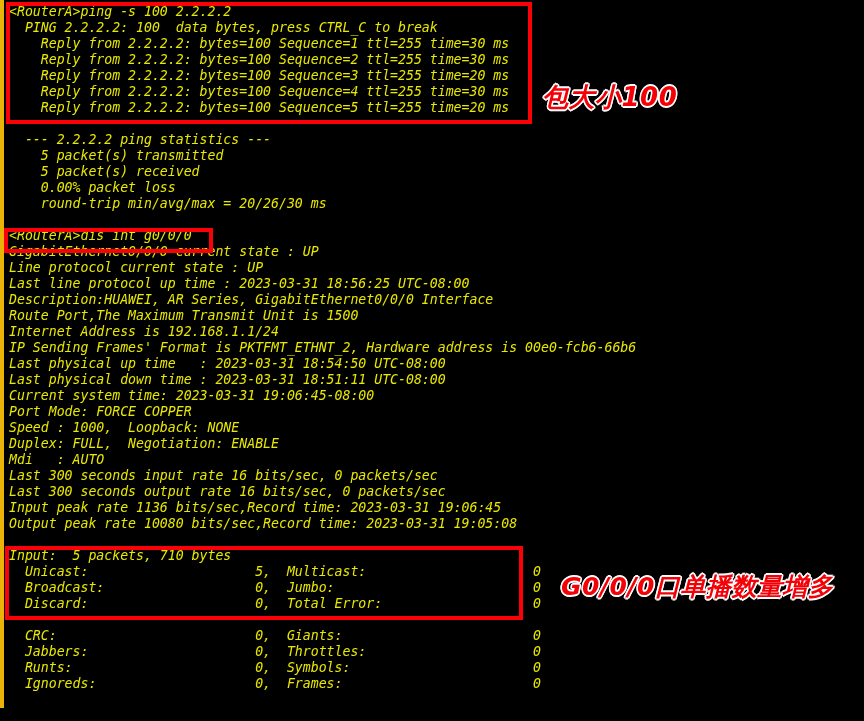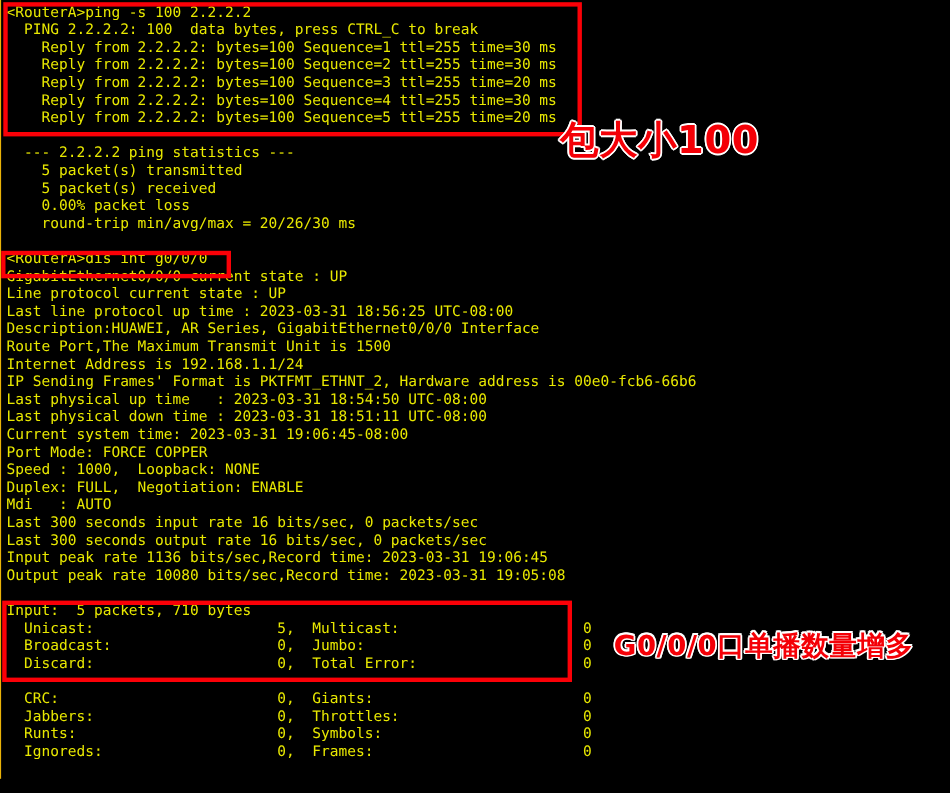--- a/index.html
+++ b/index.html
@@ -11,23 +11,24 @@
     width: 864px;
     height: 721px;
     overflow: hidden;
     font-family: "DejaVu Sans Mono", "Liberation Mono", monospace;
   }
   #terminal {
     position: relative;
     width: 864px;
     height: 708px;
     background: #000000;
-    border-left: 1px solid #eab308;
+    border-left: 4px solid #eab308;
     box-sizing: border-box;
     overflow: hidden;
+    font-style: italic;
   }
   .console-text {
     position: absolute;
     left: 5px;
     top: 4px;
     margin: 0;
     padding: 0;
     color: #e8e800;
     font-family: "DejaVu Sans Mono", "Liberation Mono", monospace;
     font-size: 13.2px;
@@ -69,25 +70,24 @@
     white-space: pre;
     -webkit-text-stroke: 1.2px #ffffff;
     paint-order: stroke fill;
     text-shadow:
       1.6px 0 0 #ffffff, -1.6px 0 0 #ffffff,
       0 1.6px 0 #ffffff, 0 -1.6px 0 #ffffff,
       1.2px 1.2px 0 #ffffff, -1.2px 1.2px 0 #ffffff,
       1.2px -1.2px 0 #ffffff, -1.2px -1.2px 0 #ffffff;
   }
   #anno-pktsize {
-    left: 508px;
+    left: 538px;
     top: 80px;
-    font-size: 35px;
+    font-size: 26px;
     letter-spacing: 0.5px;
-    margin-top: 24px;
   }
   #anno-unicast {
     left: 534px;
     top: 570px;
     font-size: 25px;
     letter-spacing: 0.5px;
     margin-left: 23px;
   }
 </style>
 </head>

